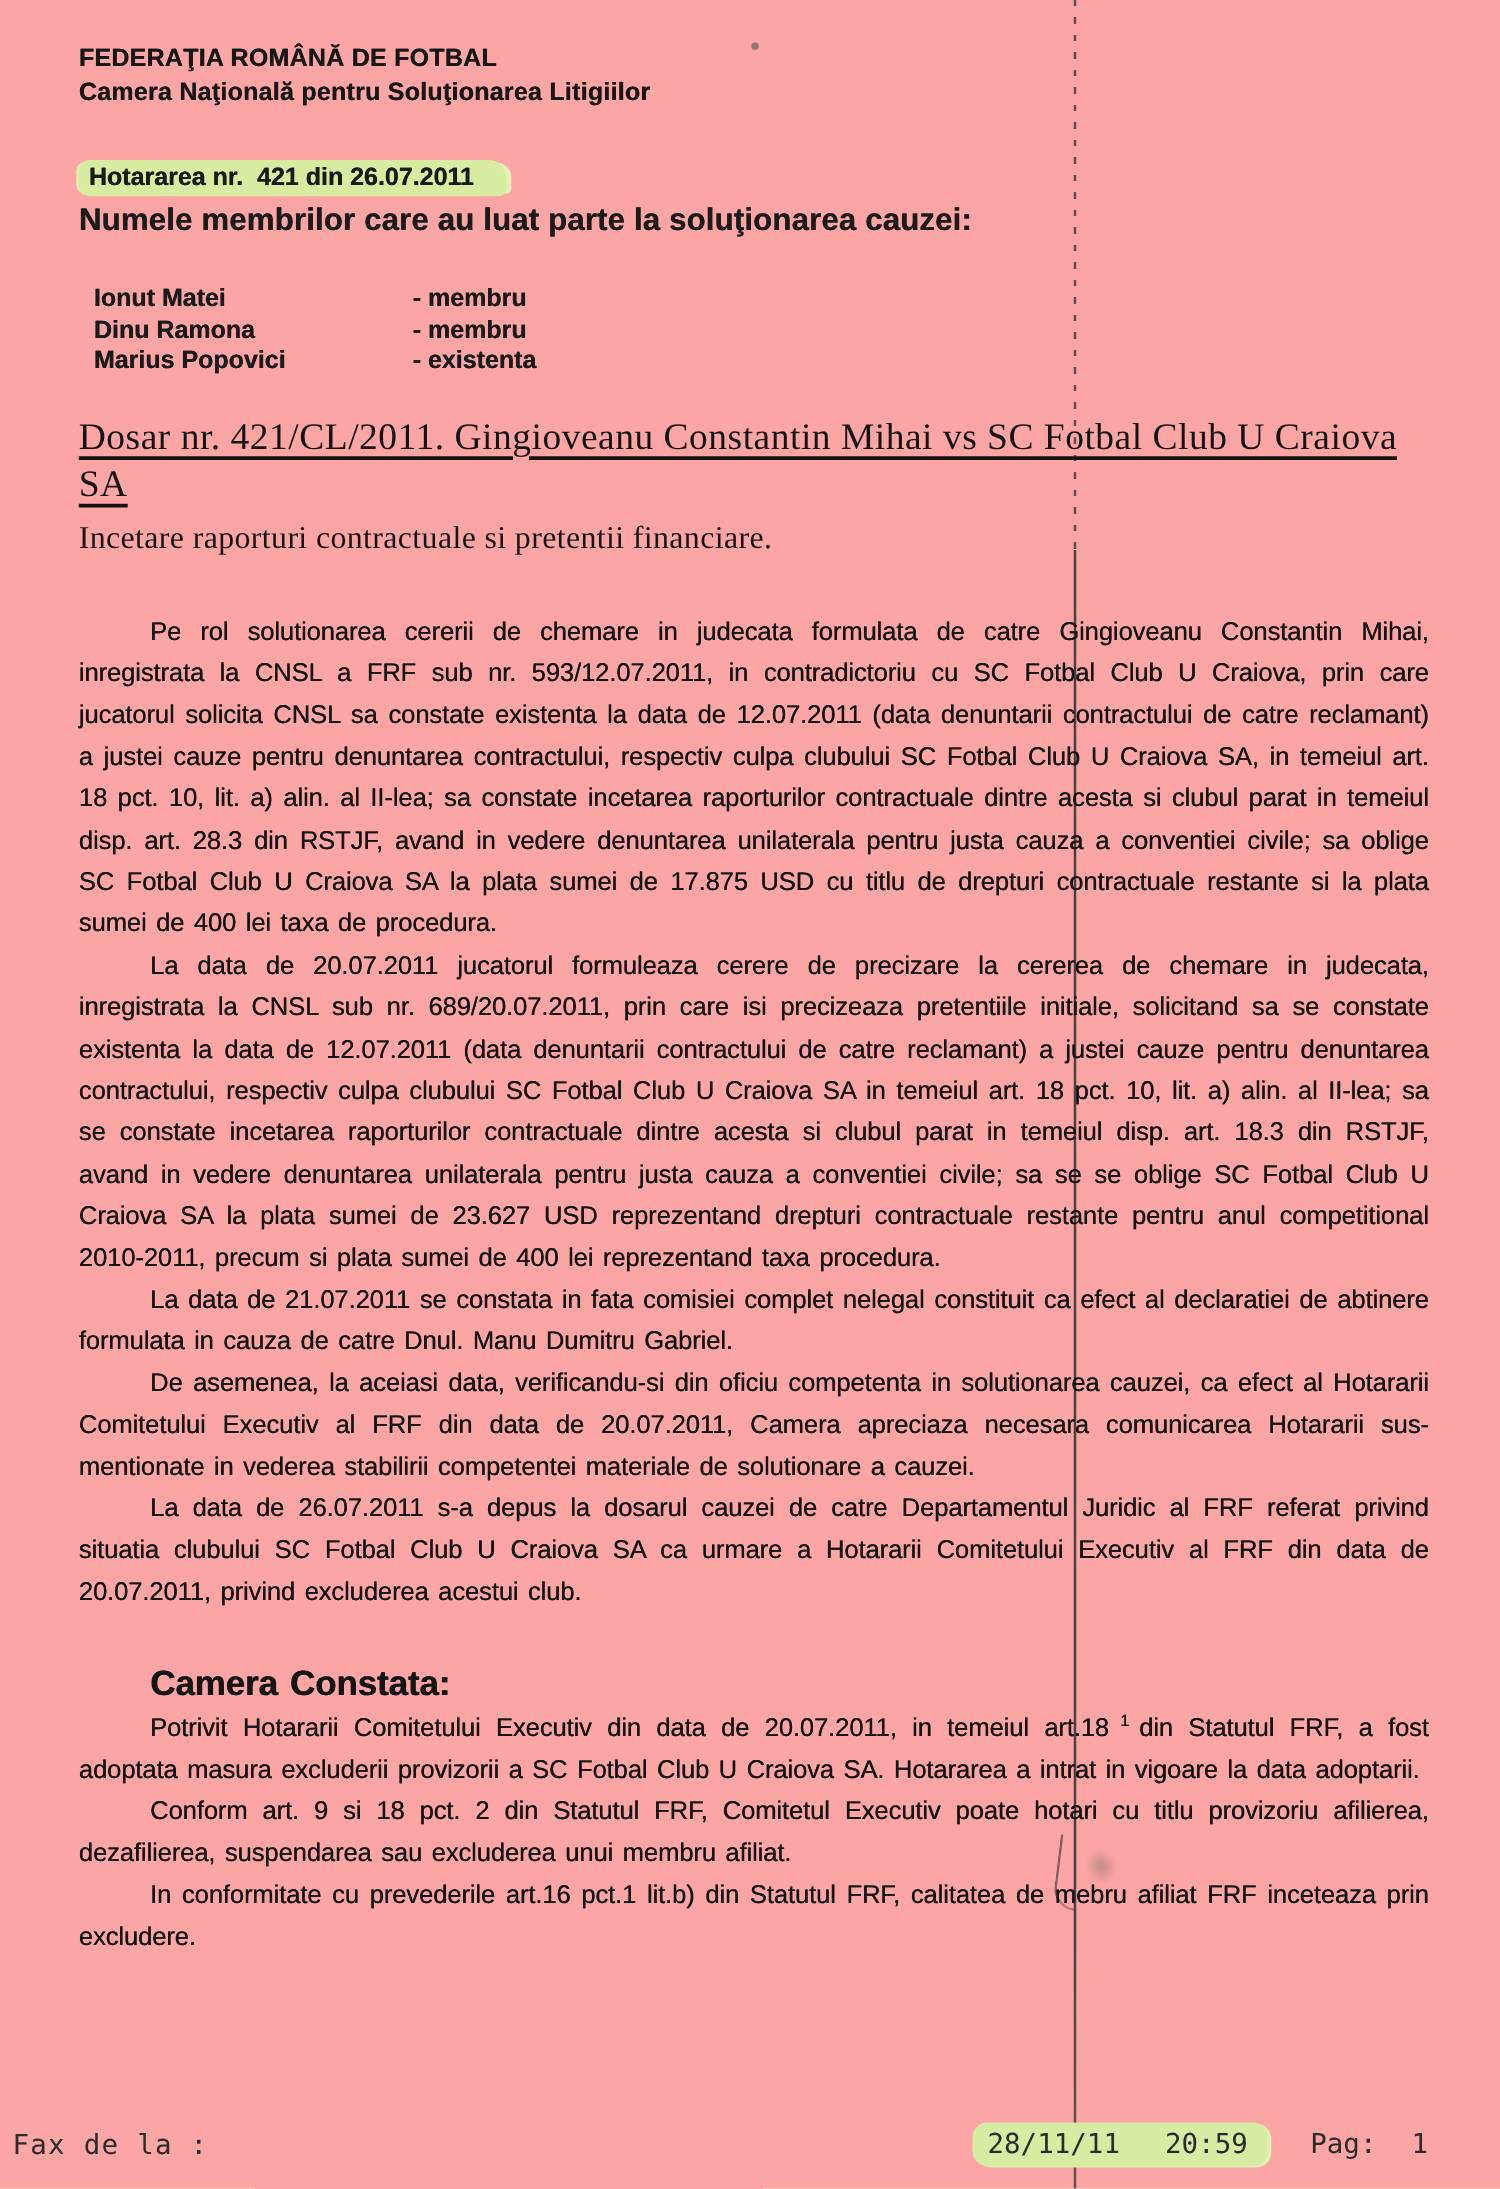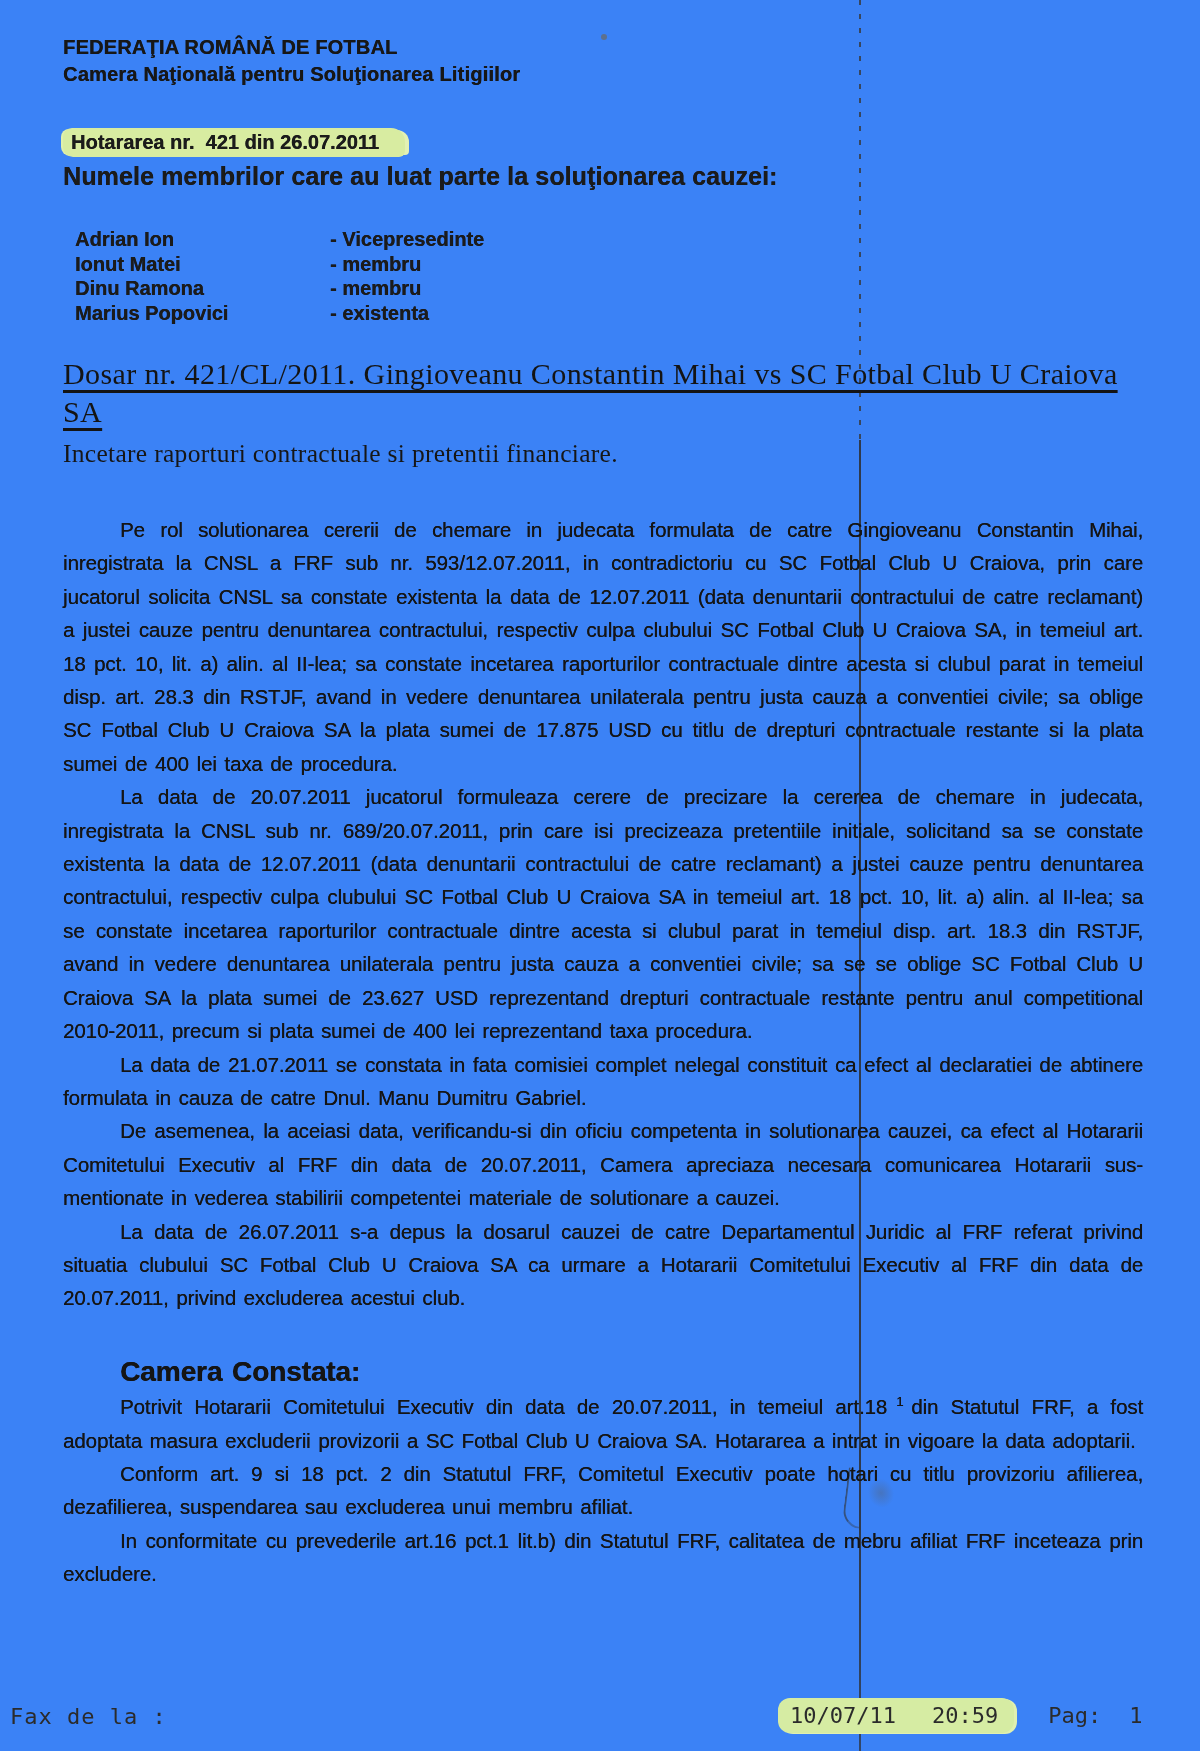--- a/index.html
+++ b/index.html
@@ -1,18 +1,18 @@
 <!DOCTYPE html>
 <html><head>
 <meta charset="utf-8">
 <style>
   html,body { margin:0; padding:0; background:#e8e8e8; }
   .page {
     position:relative; width:1200px; height:1751px; margin:0 auto;
-    background:#3b82f6; color:#1b1b1b; overflow:hidden;
+    background:#fca5a5; color:#1b1b1b; overflow:hidden;
     font-family:"Liberation Sans", sans-serif;
   }
   .content { position:absolute; left:63px; right:57px; top:0; }
 
   
   .org-header { margin-top:34px; font-weight:bold; font-size:20px; line-height:27px; letter-spacing:0.2px; color:#171717; text-shadow:0.3px 0 0 #171717; }
 
   
   .hl-line { margin-top:40px; }
   .hl-pill {
@@ -82,24 +82,20 @@
       <div>Camera Naţională pentru Soluţionarea Litigiilor</div>
     </div>
 
     <div class="hl-line">
       <span class="hl-pill">Hotararea nr.  421 din 26.07.2011</span>
     </div>
     <div class="members-intro">Numele membrilor care au luat parte la soluţionarea cauzei:</div>
 
     <div class="members">
       <div class="member-row">
-        <span class="member-name">Adrian Ion</span>
-        <span class="member-role">- Vicepresedinte</span>
-      </div>
-      <div class="member-row">
         <span class="member-name">Ionut Matei</span>
         <span class="member-role">- membru</span>
       </div>
       <div class="member-row">
         <span class="member-name">Dinu Ramona</span>
         <span class="member-role">- membru</span>
       </div>
       <div class="member-row">
         <span class="member-name">Marius Popovici</span>
         <span class="member-role">- existenta</span>
@@ -121,21 +117,21 @@
       <p><span>Potrivit Hotararii Comitetului Executiv din data de 20.07.2011, in temeiul art.18</span><sup class="fn">1</sup><span>din Statutul FRF, a fost adoptata masura excluderii provizorii a SC Fotbal Club U Craiova SA. Hotararea a intrat in vigoare la data adoptarii.</span></p>
       <p>Conform art. 9 si 18 pct. 2 din Statutul FRF, Comitetul Executiv poate hotari cu titlu provizoriu afilierea, dezafilierea, suspendarea sau excluderea unui membru afiliat.</p>
       <p>In conformitate cu prevederile art.16 pct.1 lit.b) din Statutul FRF, calitatea de mebru afiliat FRF inceteaza prin excludere.</p>
     </div>
   </div>
 
   <div class="footer">
     <span class="fax-label">Fax de la :</span>
     <div class="footer-right">
       <span class="footer-hl">
-        <span>10/07/11</span>
+        <span>28/11/11</span>
         <span class="footer-time">20:59</span>
       </span>
       <span class="footer-paglabel">Pag:</span>
       <span class="footer-pagnum">1</span>
     </div>
   </div>
 
 </div>
 
 </body></html>

